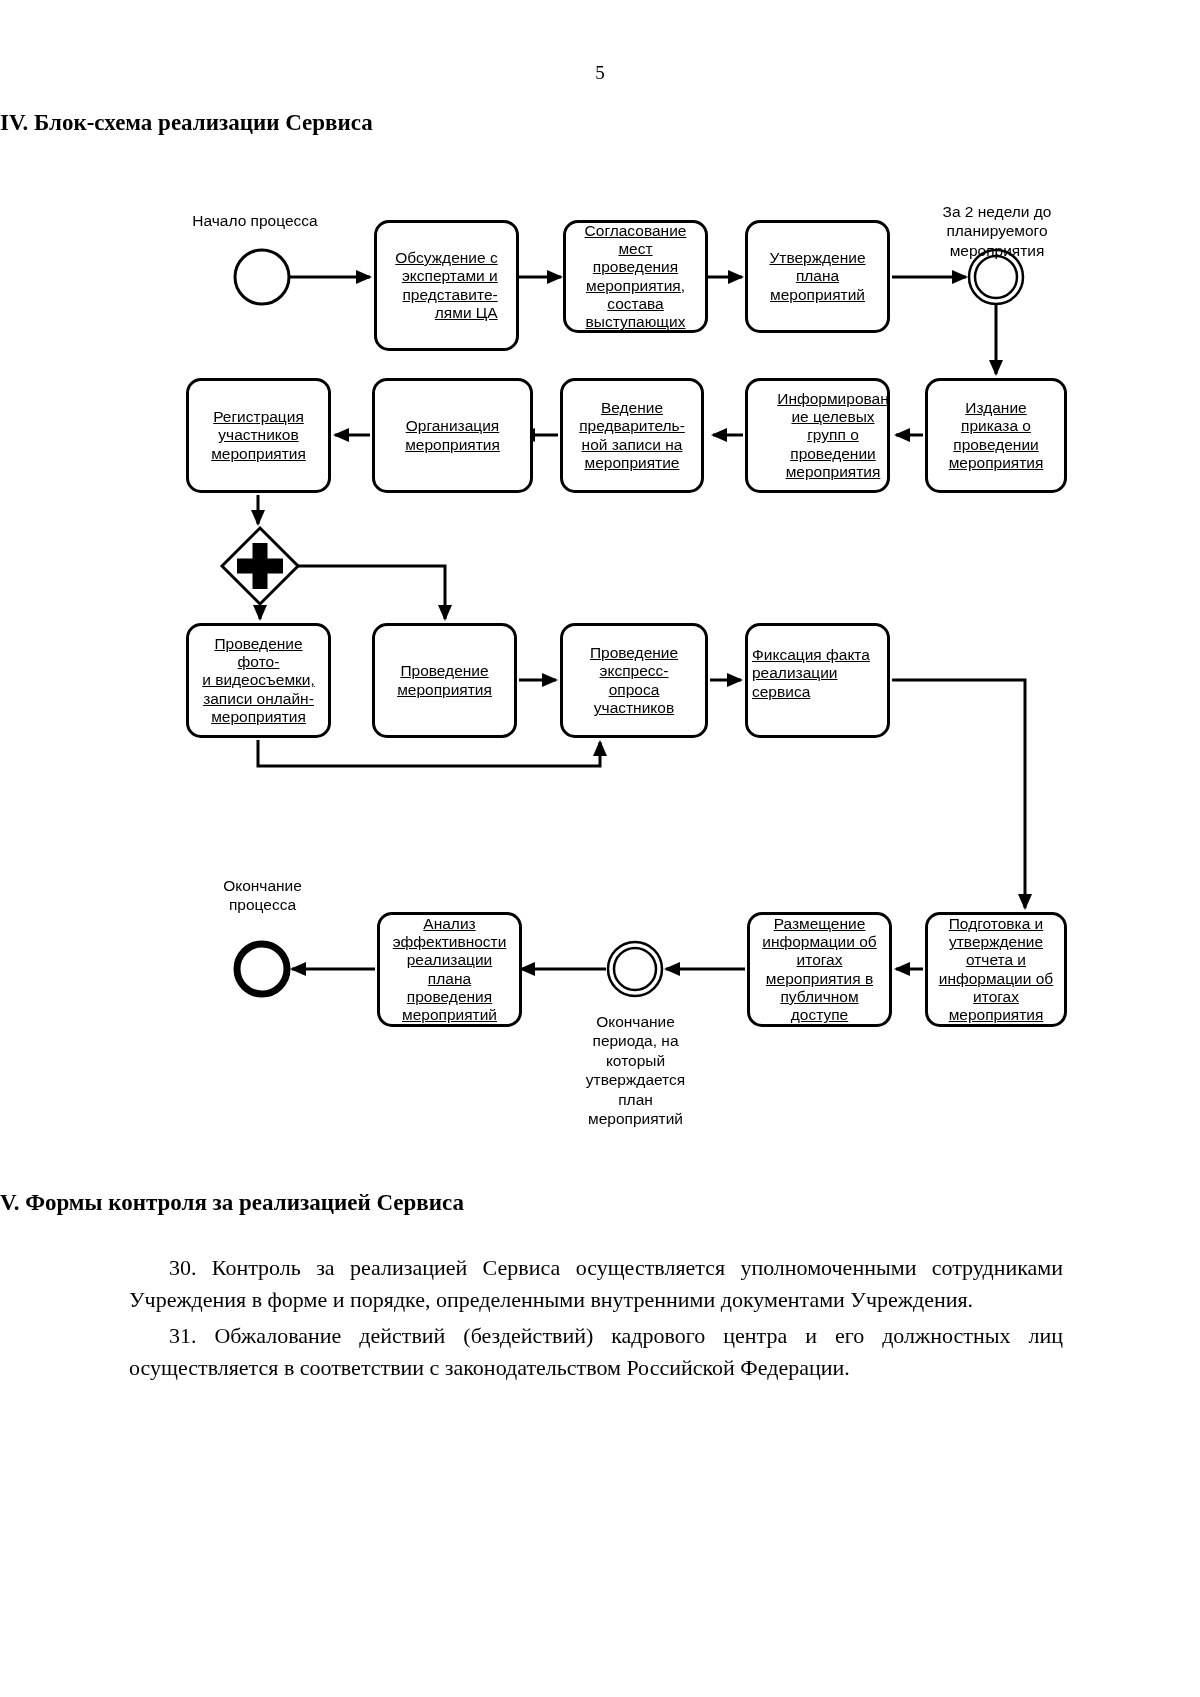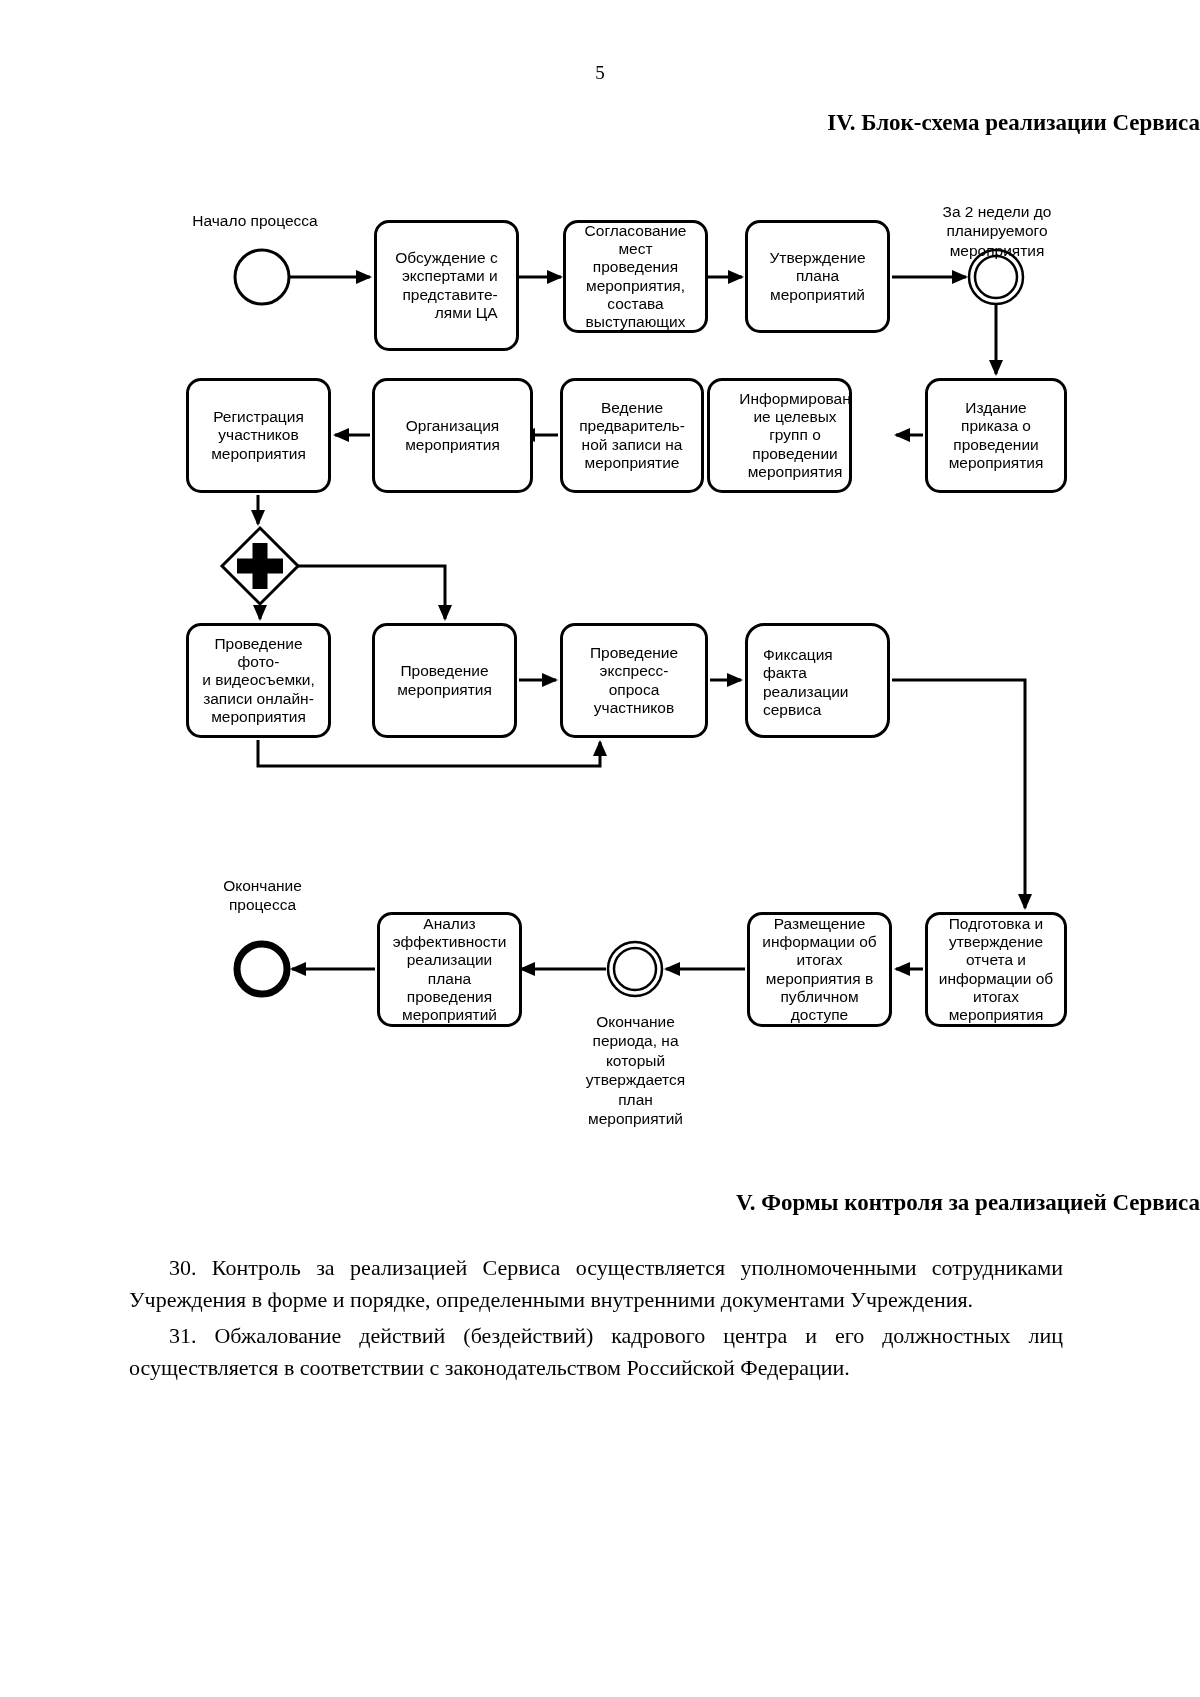--- a/index.html
+++ b/index.html
@@ -5,44 +5,43 @@
   html,body { margin:0; padding:0; background:#ffffff; }
   .page {
     position:relative; width:1200px; height:1697px; background:#ffffff;
     color:#000; font-family:"Liberation Serif", serif; overflow:hidden;
   }
   .page-number {
     position:absolute; top:62px; left:0; width:1200px;
     text-align:center; font-size:19px;
   }
   .h-title {
-    position:absolute; left:0; width:1200px; text-align:right;
+    position:absolute; left:0; width:1200px; text-align:left;
     font-size:23px; font-weight:bold; white-space:pre-line;
   }
   .h-iv { top:110px; }
   .h-v  { top:1190px; }
   .bodytext {
     position:absolute; left:125px; top:1248px; width:942px;
     font-size:22px; line-height:32px; text-align:justify;
   }
   .bodytext p { margin:4px; text-indent:40px; }
   
   .fc { position:absolute; left:0; top:0; width:1200px; height:1697px; }
   .fc svg { position:absolute; left:0; top:0; }
   .fc-node {
     position:absolute; box-sizing:border-box; background:#fff;
     border:3px solid #000; border-radius:15px;
     display:flex; align-items:center; justify-content:center;
     text-align:center; white-space:pre-line;
-    font-family:"Liberation Sans", sans-serif; font-size:15.5px; line-height:1.18;
+    font-family:"Liberation Sans", sans-serif; font-size:15.5px; line-height:1.18;text-decoration:underline;
   }
   .fc-node--left {
     align-items:flex-start; justify-content:flex-start; text-align:left;
-    padding:20px 8px 8px 15px;
-    border-radius:19px;
+    padding:20px 8px 8px 4px;
   }
   .fc-label {
     position:absolute; text-align:center; white-space:pre-line;
     font-family:"Liberation Sans", sans-serif; font-size:15.5px; line-height:1.25;
   }
 </style>
 </head>
 <body>
 
 <div class="page">
@@ -124,21 +123,21 @@
 состава
 выступающих</div>
     <div class="fc-node" style="left:745px; top:220px; width:145px; height:113px;">Утверждение
 плана
 мероприятий</div>
 
     <div class="fc-node" style="left:925px; top:378px; width:142px; height:115px;">Издание
 приказа о
 проведении
 мероприятия</div>
-    <div class="fc-node" style="left:707px; top:378px; width:145px; height:115px;padding-left:31px;">Информирован
+    <div class="fc-node" style="left:745px; top:378px; width:145px; height:115px;padding-left:31px;">Информирован
 ие целевых
 групп о
 проведении
 мероприятия</div>
     <div class="fc-node" style="left:560px; top:378px; width:144px; height:115px;">Ведение
 предваритель-
 ной записи на
 мероприятие</div>
     <div class="fc-node" style="left:372px; top:378px; width:161px; height:115px;">Организация
 мероприятия</div>

